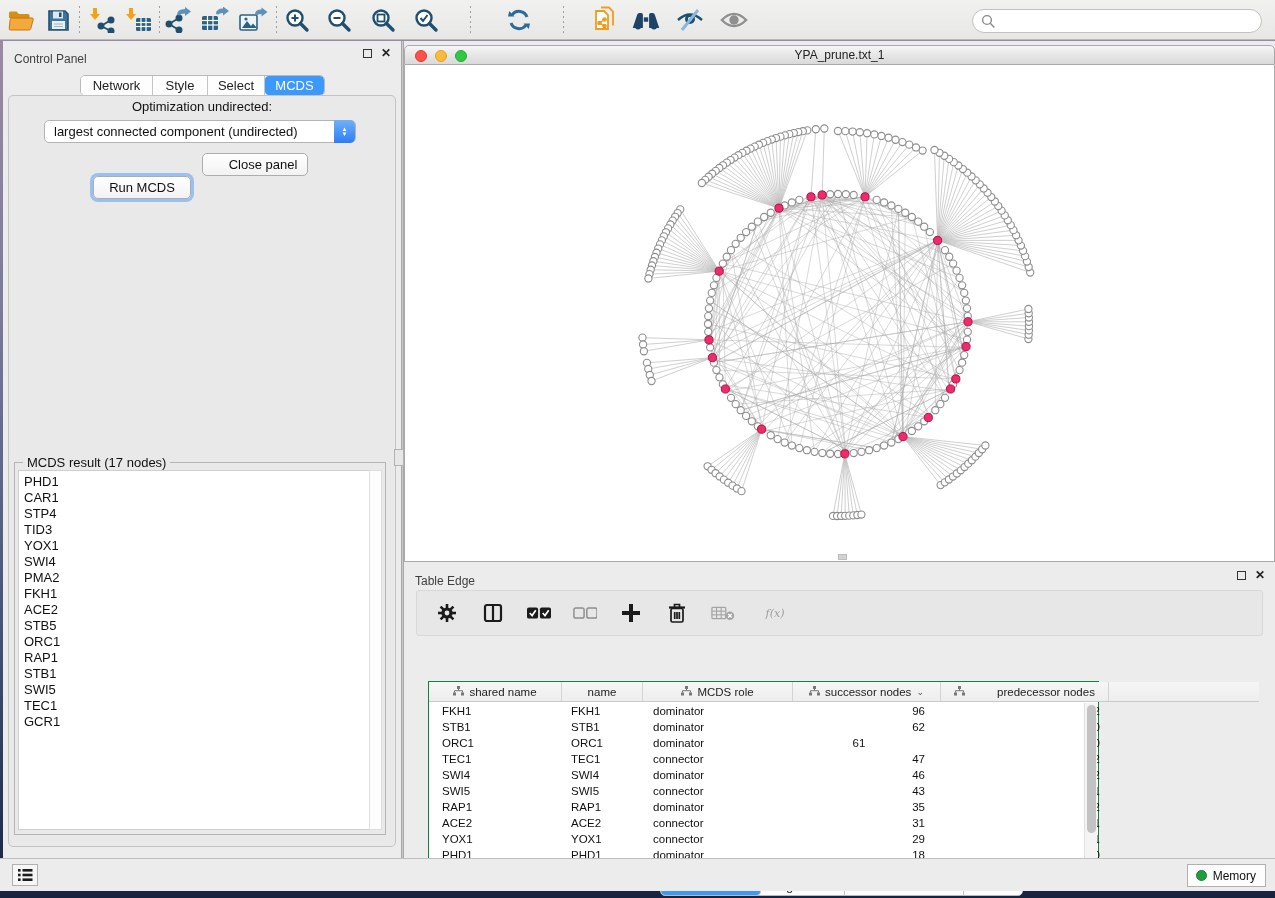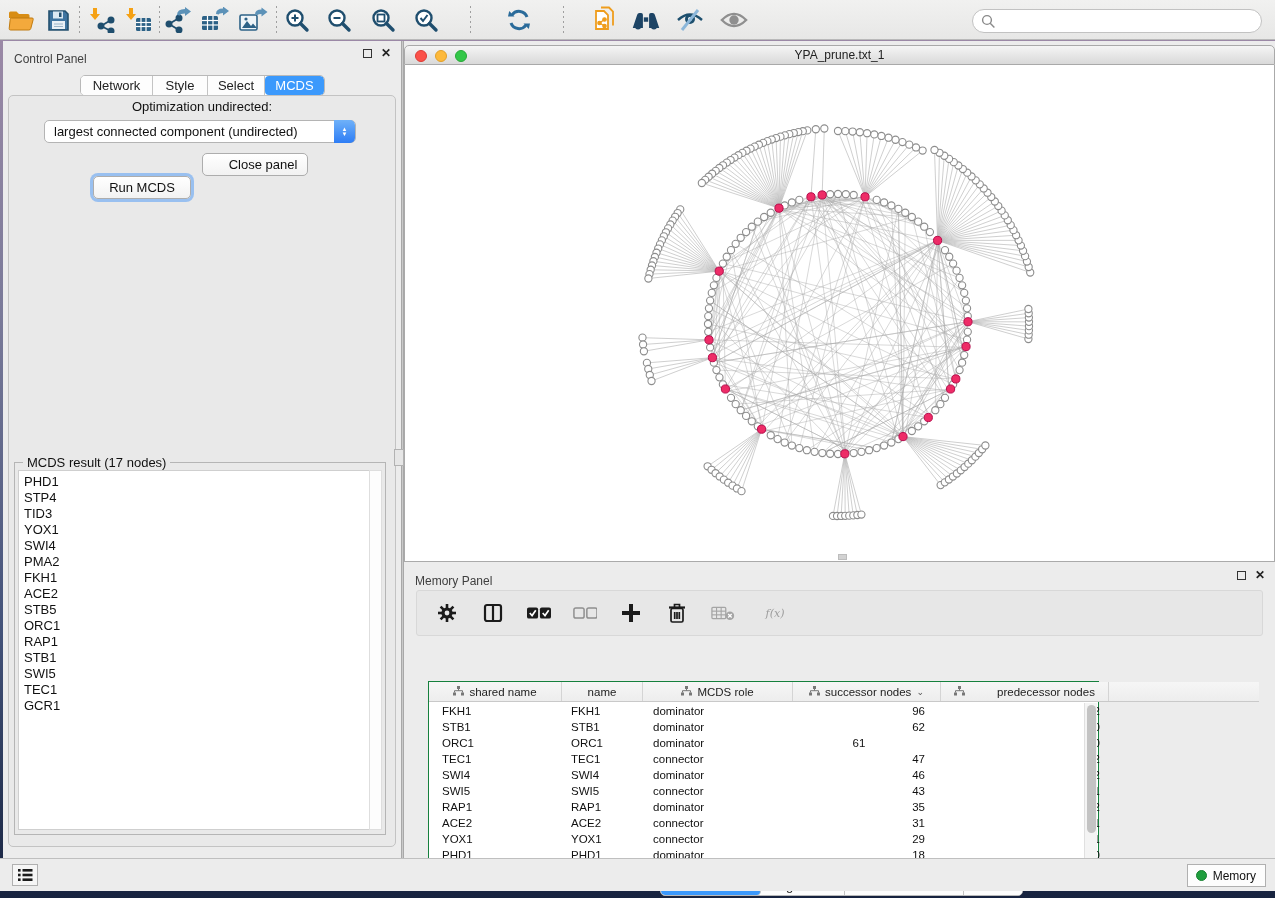--- a/index.html
+++ b/index.html
@@ -289,20 +289,21 @@
             <span>▲</span>
             <span>▼</span>
           </span>
       </div>
       <button class="mac-btn focus-ring" style="left:90px; top:112px; width:98px;margin-top:23px;">Run MCDS</button>
       <button class="mac-btn" style="left:199px; top:112px; width:106px;padding-left:16px;">Close panel</button>
       <div class="mcds-group">
         <span class="mcds-group-title">MCDS result (17 nodes)</span>
         <div class="mcds-list">
             <div class="mcds-item">PHD1</div>
+            <div class="mcds-item">CAR1</div>
             <div class="mcds-item">STP4</div>
             <div class="mcds-item">TID3</div>
             <div class="mcds-item">YOX1</div>
             <div class="mcds-item">SWI4</div>
             <div class="mcds-item">PMA2</div>
             <div class="mcds-item">FKH1</div>
             <div class="mcds-item">ACE2</div>
             <div class="mcds-item">STB5</div>
             <div class="mcds-item">ORC1</div>
             <div class="mcds-item">RAP1</div>
@@ -889,21 +890,21 @@
             <circle cx="307.42964258242114" cy="292.6464758633276" r="4.1" fill="#ee2c67" stroke="#b70d4d" stroke-width="1"></circle>
             <circle cx="303.9690002866281" cy="274.84301464266923" r="4.1" fill="#ee2c67" stroke="#b70d4d" stroke-width="1"></circle>
             <circle cx="314.23909050646193" cy="206.12423640014595" r="4.1" fill="#ee2c67" stroke="#b70d4d" stroke-width="1"></circle>
           </svg>
         <div class="h-handle"></div>
       </div>
     </div>
 
     <div class="table-panel">
       <div class="panel-titlebar">
-        <span class="panel-title">Memory Panel</span>
+        <span class="panel-title">Table Edge</span>
         <span class="win-btns">
           <span class="float-btn"></span>
           <span class="close-btn">✕</span>
         </span>
       </div>
       <div class="tp-toolbar">
         <span class="tp-tool">
           <svg width="22" height="22" viewBox="0 0 22 22">
               <g stroke="#1b1b1b" stroke-width="2.6">
                 <line x1="11" y1="2" x2="11" y2="20"></line>

